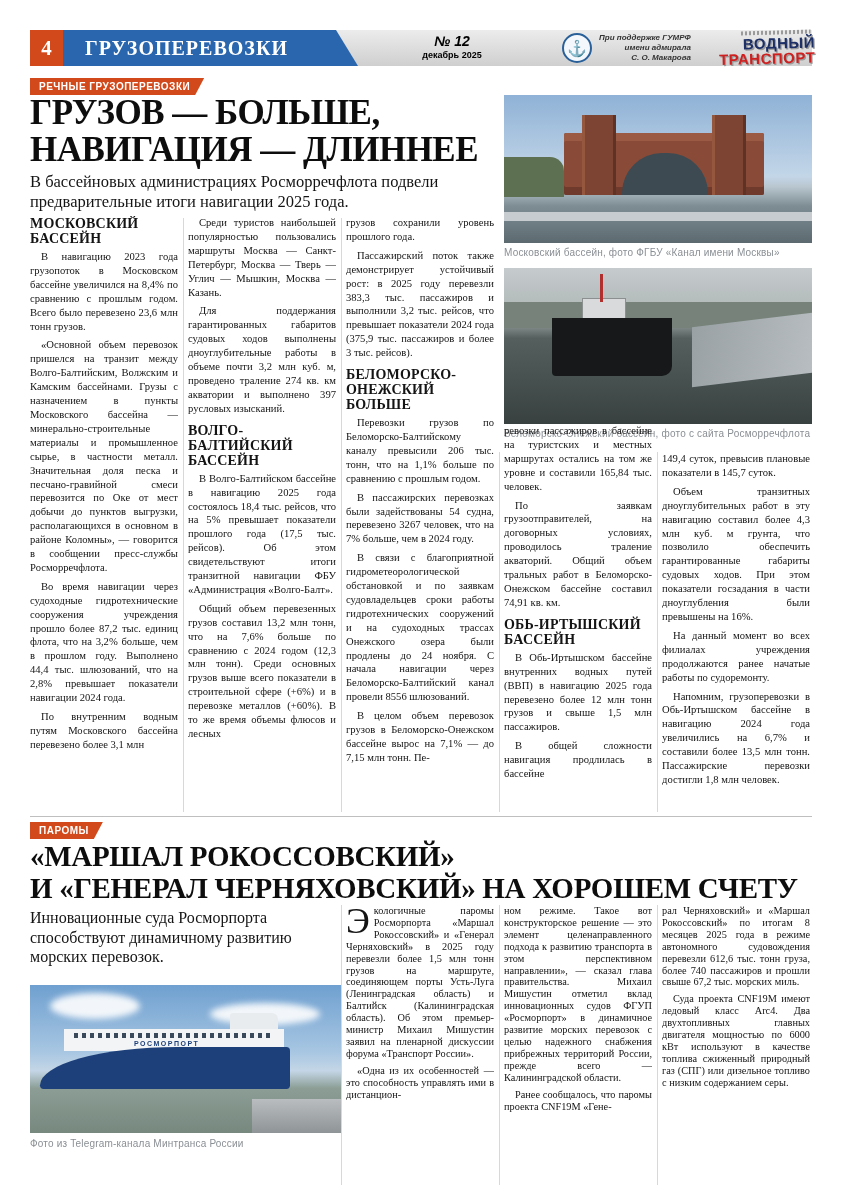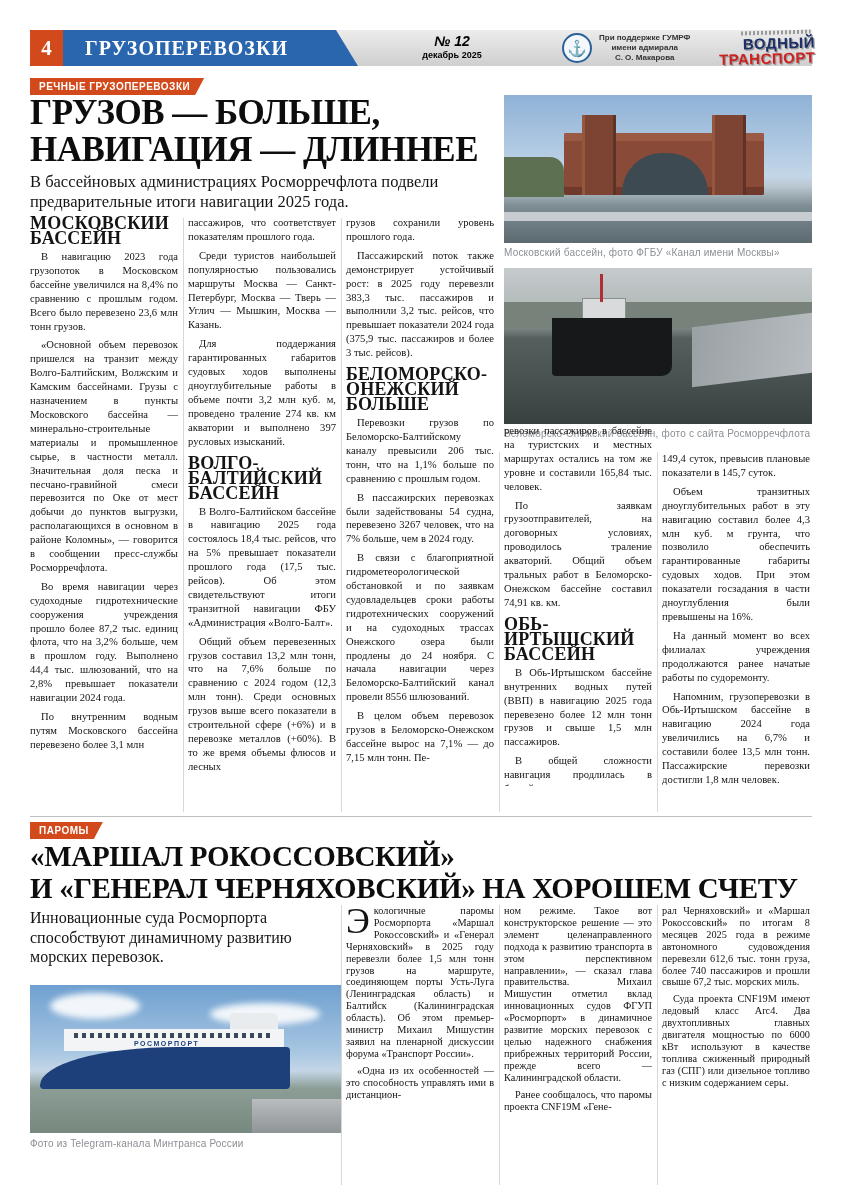--- a/index.html
+++ b/index.html
@@ -23,21 +23,21 @@
     clip-path: polygon(0 0, calc(100% - 22px) 0, 100% 100%, 0 100%); }
   .hdr-issue { left:392px; top:33px; width:120px; text-align:center;
     font-family:"Liberation Sans",sans-serif; color:#000000; }
   .hdr-issue .no { font-size:14px; font-weight:bold; font-style:italic; }
   .hdr-issue .date { font-size:9px; font-weight:bold; margin-top:1px; }
   .gumrf { left:562px; top:33px; display:flex; align-items:center; gap:7px; }
   .gumrf-circle { width:30px; height:30px; border-radius:50%;
     border:2px solid #2a6099; background:#f4f8fc; color:#2a6099;
     display:flex; align-items:center; justify-content:center; font-size:16px; }
   .gumrf-text { font-family:"Liberation Sans",sans-serif; font-size:8px;
-    font-weight:bold; color:#333; text-align:center; line-height:10px; }
+    font-weight:bold; color:#333; text-align:right; line-height:10px;font-style:italic; }
   .vt-logo { left:700px; top:31px; width:115px; text-align:right;
     font-family:"Liberation Sans",sans-serif; font-weight:900;
     transform: rotate(-1.5deg); line-height:15px; }
   .vt-tagline { height:4px; width:70px; margin:0 4px 1px auto;
     background: repeating-linear-gradient(90deg,#9a9a9a 0 2px,#e8e8e8 2px 4px); }
   .vt-l1 { font-size:15px; color:#1c2f66; letter-spacing:.5px;
     text-shadow:1.3px 1.3px 0 #9a9a9a; }
   .vt-l2 { font-size:15px; color:#cf1f1f; letter-spacing:.5px;
     text-shadow:1.3px 1.3px 0 #9a9a9a; }
 
@@ -53,21 +53,21 @@
   .lead1 { left:30px; top:172px; width:470px; font-size:16.5px; line-height:20px; }
   .headline2 { left:30px; top:840px; width:782px; font-size:29px;
     font-weight:bold; line-height:32px; letter-spacing:-.3px; color:#0d0d0d; }
   .lead2 { left:30px; top:908px; width:312px; font-size:16px; line-height:19.5px; }
 
   
   .col { position:absolute; width:148px; text-align:justify;
     font-size:10.6px; line-height:13.9px; overflow:hidden; }
   .col p { margin:0 0 5px; text-indent:11px; }
   .col p.cont { text-indent:0; }
-  .col h3 { font-size:18px; line-height:15px; font-weight:bold;
+  .col h3 { font-size:14px; line-height:15px; font-weight:bold;
     margin:7px 0 4px; letter-spacing:.2px; }
   .c-a1 { top:216px; height:598px; }
   .c1 { left:30px; }  .c2 { left:188px; } .c3 { left:346px; }
   .c4 { left:504px; top:424px; height:362px; }
   .c5 { left:662px; top:452px; height:362px; }
   .c-a2 { top:905px; height:282px; font-size:10.3px; line-height:11.9px; }
   .b1 { left:346px; } .b2 { left:504px; } .b3 { left:662px; }
   .dropcap { float:left; font-size:36px; line-height:28px;
     padding:2px 4px 0 0; font-weight:normal; }
 
@@ -181,21 +181,20 @@
   <div class="vrule" style="left:657px;top:452px;height:360px;"></div>
 
   <div class="col c-a1 c1">
     <h3 style="margin-top:0;">МОСКОВСКИЙ БАССЕЙН</h3>
     <p>В навигацию 2023 года грузопоток в Московском бассейне увеличился на 8,4% по сравнению с прошлым годом. Всего было перевезено 23,6 млн тонн грузов.</p>
     <p>«Основной объем перевозок пришелся на транзит между Волго-Балтийским, Волжским и Камским бассейнами. Грузы с назначением в пункты Московского бассейна — минерально-строительные материалы и промышленное сырье, в частности металл. Значительная доля песка и песчано-гравийной смеси перевозится по Оке от мест добычи до пунктов выгрузки, располагающихся в основном в районе Коломны», — говорится в сообщении пресс-службы Росморречфлота.</p>
     <p>Во время навигации через судоходные гидротехнические сооружения учреждения прошло более 87,2 тыс. единиц флота, что на 3,2% больше, чем в прошлом году. Выполнено 44,4 тыс. шлюзований, что на 2,8% превышает показатели навигации 2024 года.</p>
     <p>По внутренним водным путям Московского бассейна перевезено более 3,1 млн</p>
   </div>
   <div class="col c-a1 c2">
-    <p class="cont">пассажиров, что соответствует показателям прошлого года.</p>
     <p>Среди туристов наибольшей популярностью пользовались маршруты Москва — Санкт-Петербург, Москва — Тверь — Углич — Мышкин, Москва — Казань.</p>
     <p>Для поддержания гарантированных габаритов судовых ходов выполнены дноуглубительные работы в объеме почти 3,2 млн куб. м, проведено траление 274 кв. км акватории и выполнено 397 русловых изысканий.</p>
     <h3>ВОЛГО-БАЛТИЙСКИЙ БАССЕЙН</h3>
     <p>В Волго-Балтийском бассейне в навигацию 2025 года состоялось 18,4 тыс. рейсов, что на 5% превышает показатели прошлого года (17,5 тыс. рейсов). Об этом свидетельствуют итоги транзитной навигации ФБУ «Администрация «Волго-Балт».</p>
     <p>Общий объем перевезенных грузов составил 13,2 млн тонн, что на 7,6% больше по сравнению с 2024 годом (12,3 млн тонн). Среди основных грузов выше всего показатели в строительной сфере (+6%) и в перевозке металлов (+60%). В то же время объемы флюсов и лесных</p>
   </div>
   <div class="col c-a1 c3">
     <p class="cont">грузов сохранили уровень прошлого года.</p>
     <p>Пассажирский поток также демонстрирует устойчивый рост: в 2025 году перевезли 383,3 тыс. пассажиров и выполнили 3,2 тыс. рейсов, что превышает показатели 2024 года (375,9 тыс. пассажиров и более 3 тыс. рейсов).</p>
     <h3>БЕЛОМОРСКО-ОНЕЖСКИЙ БОЛЬШЕ</h3>

